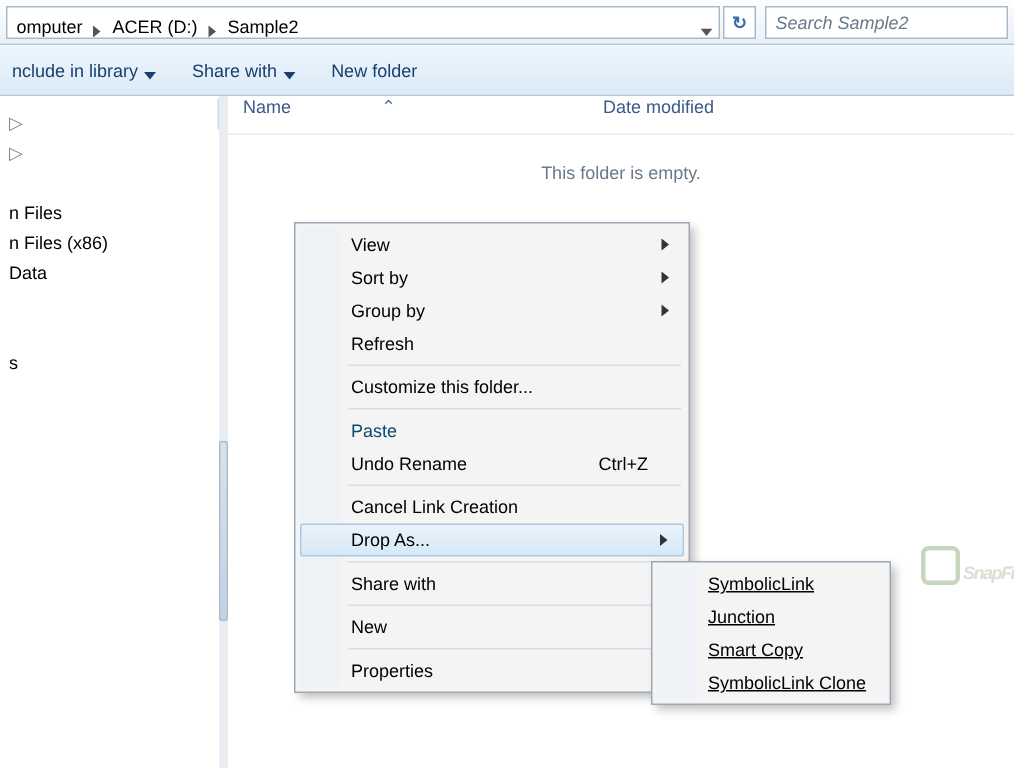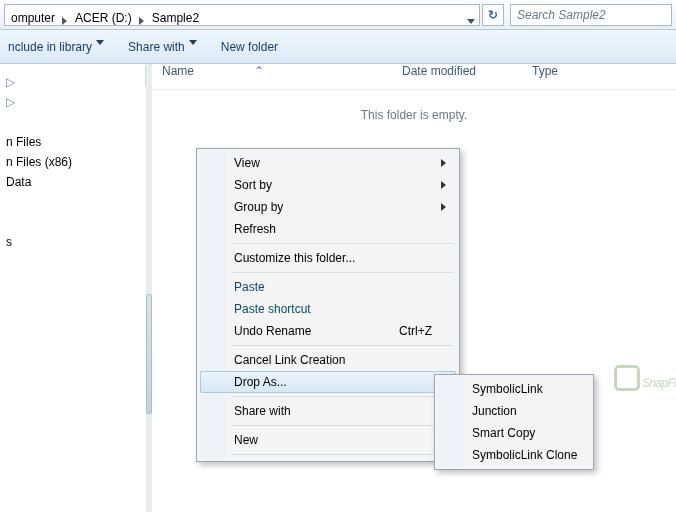--- a/index.html
+++ b/index.html
@@ -7,21 +7,21 @@
 
   .address-bar { height: 30px; background: linear-gradient(#fdfeff, #e8f0f7); border-bottom: 1px solid #b8c7d8; display: flex; align-items: center; padding: 0 4px; }
   .breadcrumb { flex: 1; height: 22px; background: #fff; border: 1px solid #a9b9cc; display: flex; align-items: flex-end; padding: 0 4px; }
   .crumb { color: #000; padding: 0 2px; }
   .crumb-arrow { margin: 0 4px; display: inline-flex; }
   .addr-drop { margin-left: auto; display: flex; align-items: center; }
   .addr-btn { width: 22px; height: 22px; border: 1px solid #a9b9cc; background: #fff; margin-left: 2px; display: flex; align-items: center; justify-content: center; color: #3a6ea5; font-weight: bold; }
   .search-box { width: 162px; height: 22px; margin-left: 6px; border: 1px solid #a9b9cc; background: #fff; padding: 0 6px; color: #6a7a8a; font-style: italic; display: flex; align-items: center; }
 
   .toolbar { height: 34px; background: linear-gradient(#eef6fd, #dbeaf7); border-bottom: 1px solid #b8c7d8; display: flex; align-items: center; padding: 0 8px; gap: 24px; }
-  .tool-item { color: #1a3e6e; display: flex; align-items: flex-start; gap: 4px; }
+  .tool-item { color: #1a3e6e; display: flex; align-items: flex-end; gap: 4px; }
 
   .content { display: flex; height: calc(512px - 64px); }
   .sidebar { width: 152px; padding: 8px 0 8px 2px; border-right: none; position: relative; }
   .sidebar-sep { position: absolute; right: 6px; top: 2px; width: 1px; height: 20px; background: #d0d8e0; }
   .side-item { padding: 3px 0 3px 4px; color: #000; white-space: nowrap; overflow: hidden; }
   .side-tri { display: inline-block; width: 10px; color: #7a8a9a; }
   .side-gap { height: 14px; }
   .sidebar-track { position: absolute; right: 0; top: 0; bottom: 0; width: 6px; background: #e8edf2; }
   .sidebar-thumb { position: absolute; right: 0; top: 230px; width: 6px; height: 120px; background: linear-gradient(#d8e2ec,#c2d2e2); border: 1px solid #a8bacf; border-radius: 2px; }
 
@@ -37,21 +37,21 @@
   .ctx-gutter { position: absolute; left: 3px; top: 3px; bottom: 3px; width: 26px; background: #eef2f6; }
   .ctx-item { position: relative; padding: 4px 8px 4px 34px; color: #000; display: flex; align-items: center; }
   .ctx-item.disabled { color: #0c4a6e; text-align: center; }
   .ctx-item .shortcut { margin-left: auto; padding-right: 16px; }
   .ctx-item .sub-arrow { position: absolute; right: 8px; }
   .ctx-sep { height: 1px; background: #d6dde5; margin: 3px 2px 3px 32px; position: relative; }
   .ctx-item.hover { background: linear-gradient(#eaf3fb, #d6e8f7); border: 1px solid #a8c8e8; border-radius: 2px; padding: 3px 7px 3px 33px; }
 
   .sub-menu { position: absolute; left: 434px; top: 374px; width: 160px; background: #f4f4f4; border: 1px solid #9aa8b8; box-shadow: 3px 3px 6px rgba(0,0,0,0.25); padding: 3px; }
   .sub-gutter { position: absolute; left: 3px; top: 3px; bottom: 3px; width: 26px; background: #eef2f6; }
-  .sub-item { position: relative; padding: 4px 8px 4px 34px; color: #000; }
+  .sub-item { position: relative; padding: 4px 8px 4px 34px; color: #000; text-decoration: underline; }
 
   .watermark { position: absolute; right: 0; top: 360px; font-size: 30px; font-weight: bold; font-style: italic; color: #b8c8b0; opacity: 0.55; letter-spacing: -1px; pointer-events: none; }
   .watermark .logo-sq { display: inline-block; width: 26px; height: 26px; border: 3px solid #9ab88a; border-radius: 5px; transform: translateY(4px); margin-right: 2px; }
 
   svg.tri-r { width: 8px; height: 8px; }
   svg.tri-d { width: 8px; height: 6px; }
 </style>
 </head>
 <body>
 
@@ -121,21 +121,20 @@
     <div class="sidebar-thumb"></div>
   </div>
 
   <div class="main">
     <div class="columns">
       <div class="col-name">
         <span>Name</span>
         <span class="col-sort">⌃</span>
       </div>
       <div class="col-date">Date modified</div>
-      <div class="col-type">Type</div>
     </div>
     <div class="empty-msg">This folder is empty.</div>
   </div>
 </div>
 
 <div class="watermark">
   <span class="logo-sq"></span><span>SnapFi</span>
 </div>
 
 <div class="ctx-menu">
@@ -162,23 +161,20 @@
       <span>Refresh</span>
     </div>
   <div class="ctx-sep"></div>
   <div class="ctx-item">
       <span>Customize this folder...</span>
     </div>
   <div class="ctx-sep"></div>
   <div class="ctx-item disabled">
       <span>Paste</span>
     </div>
-  <div class="ctx-item disabled">
-      <span>Paste shortcut</span>
-    </div>
   <div class="ctx-item">
       <span>Undo Rename</span>
       <span class="shortcut">Ctrl+Z</span>
     </div>
   <div class="ctx-sep"></div>
   <div class="ctx-item">
       <span>Cancel Link Creation</span>
     </div>
   <div class="ctx-item hover">
       <span>Drop As...</span>
@@ -194,20 +190,23 @@
         </svg></span>
     </div>
   <div class="ctx-sep"></div>
   <div class="ctx-item">
       <span>New</span>
       <span class="sub-arrow"><svg class="tri-r" viewBox="0 0 8 8">
           <path d="M1 0 L6 4 L1 8 Z" fill="#333"></path>
         </svg></span>
     </div>
   <div class="ctx-sep"></div>
+  <div class="ctx-item">
+      <span>Properties</span>
+    </div>
 </div>
 
 <div class="sub-menu">
   <div class="sub-gutter"></div>
   <div class="sub-item">SymbolicLink</div>
   <div class="sub-item">Junction</div>
   <div class="sub-item">Smart Copy</div>
   <div class="sub-item">SymbolicLink Clone</div>
 </div>
 

